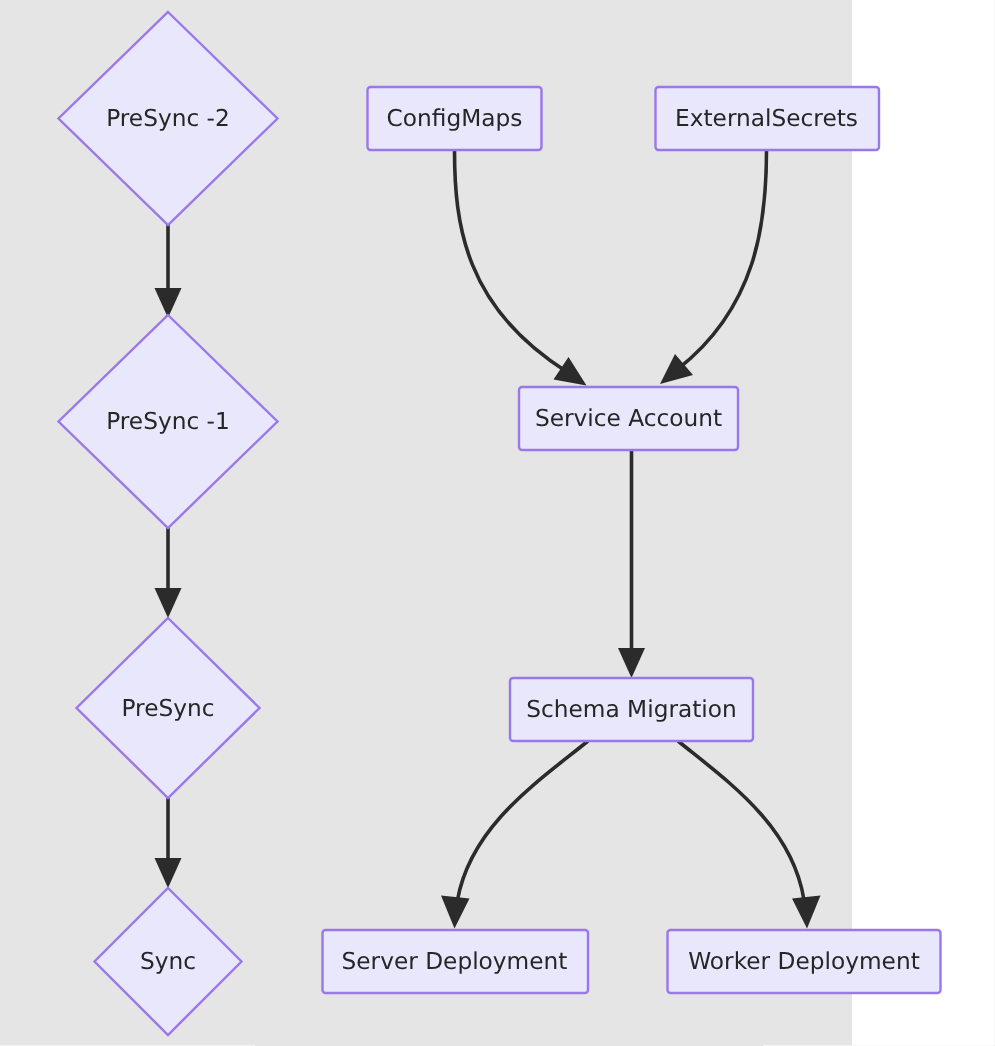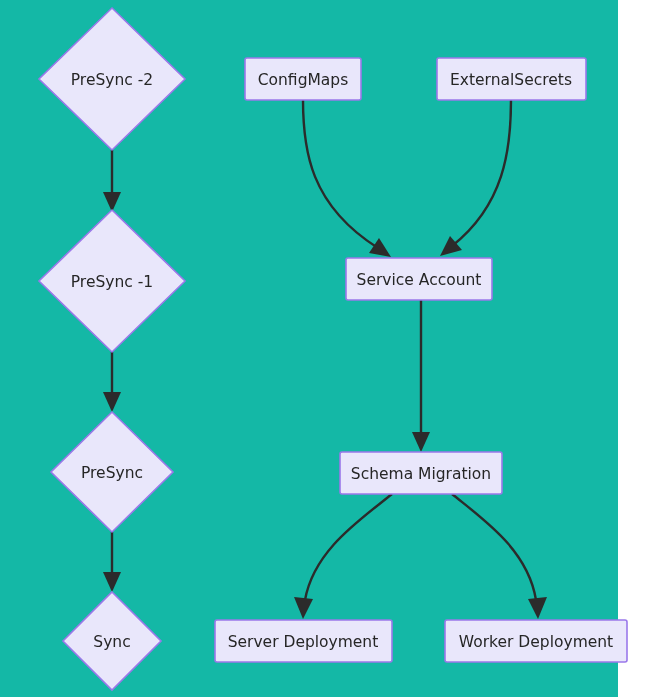--- a/index.html
+++ b/index.html
@@ -8,23 +8,23 @@
     background: #ffffff;
   }
   body {
     width: 663px;
     height: 697px;
     overflow: hidden;
     font-family: "DejaVu Sans", "Liberation Sans", sans-serif;
   }
   #diagram-root {
     position: relative;
-    width: 618px;
+    width: 568px;
     height: 697px;
-    background: #14b8a6;
+    background: #e5e5e5;
   }
   #diagram-svg {
     position: absolute;
     left: 0;
     top: 0;
     width: 663px;
     height: 697px;
   }
   .node-shape {
     fill: #e9e7fb;

